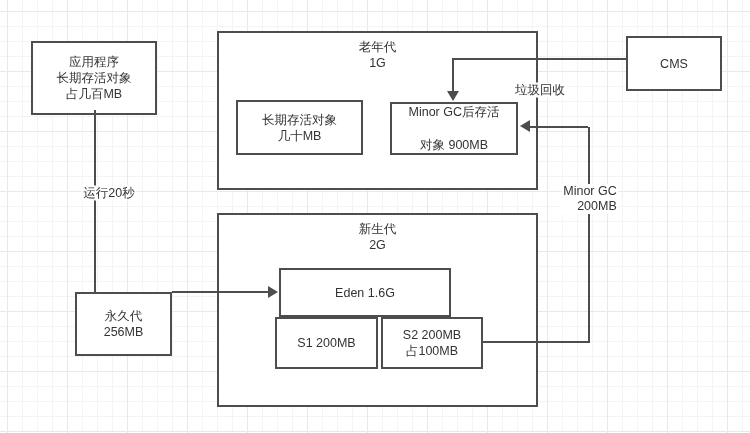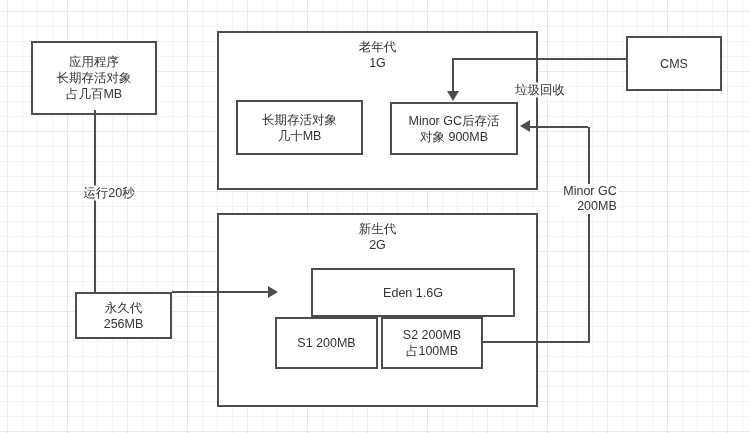--- a/index.html
+++ b/index.html
@@ -49,27 +49,27 @@
     line-height: 15px;
     text-align: center;
     white-space: nowrap;
     z-index: 7;
   }
 
   
   #app       { left: 31px;  top: 41px;  width: 126px; height: 74px; }
   #old-gen   { left: 217px; top: 31px;  width: 321px; height: 159px; }
   #long-lived{ left: 236px; top: 100px; width: 127px; height: 55px; }
-  #mgc-box   { left: 390px; top: 102px; width: 128px; height: 53px; }
+  #mgc-box   { left: 390px; top: 102px; width: 128px; height: 53px; justify-content: space-between; }
   #cms       { left: 626px; top: 36px;  width: 96px;  height: 55px; }
   #new-gen   { left: 217px; top: 213px; width: 321px; height: 194px; }
-  #eden      { left: 279px; top: 268px; width: 204px; height: 49px; margin-left: 32px; }
+  #eden      { left: 279px; top: 268px; width: 172px; height: 49px; }
   #s1        { left: 275px; top: 317px; width: 103px; height: 52px; align-items: center; }
   #s2        { left: 381px; top: 317px; width: 102px; height: 52px; }
-  #perm      { left: 75px;  top: 292px; width: 97px;  height: 47px; }
+  #perm      { left: 75px;  top: 292px; width: 97px;  height: 64px; }
 
   
   #l-app-perm   { left: 94px;  top: 110px; width: 2px;   height: 182px; }
   #l-perm-eden  { left: 172px; top: 291px; width: 96px;  height: 2px; }
   #ah-eden      { left: 268px; top: 286px; border-left: 10px solid #4d4d4d;
                   border-top: 6px solid transparent; border-bottom: 6px solid transparent; }
   #l-cms-h      { left: 452px; top: 58px;  width: 174px; height: 2px; }
   #l-cms-v      { left: 452px; top: 58px;  width: 2px;   height: 34px; }
   #ah-mgc-top   { left: 447px; top: 91px;  border-top: 10px solid #4d4d4d;
                   border-left: 6px solid transparent; border-right: 6px solid transparent; }

